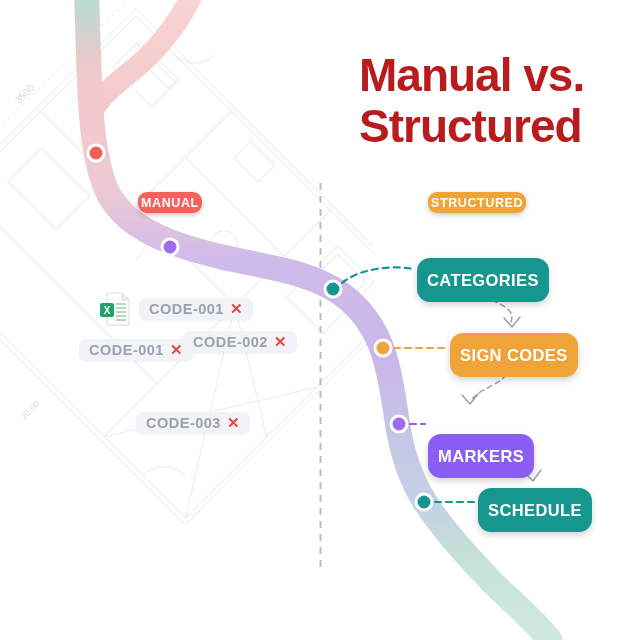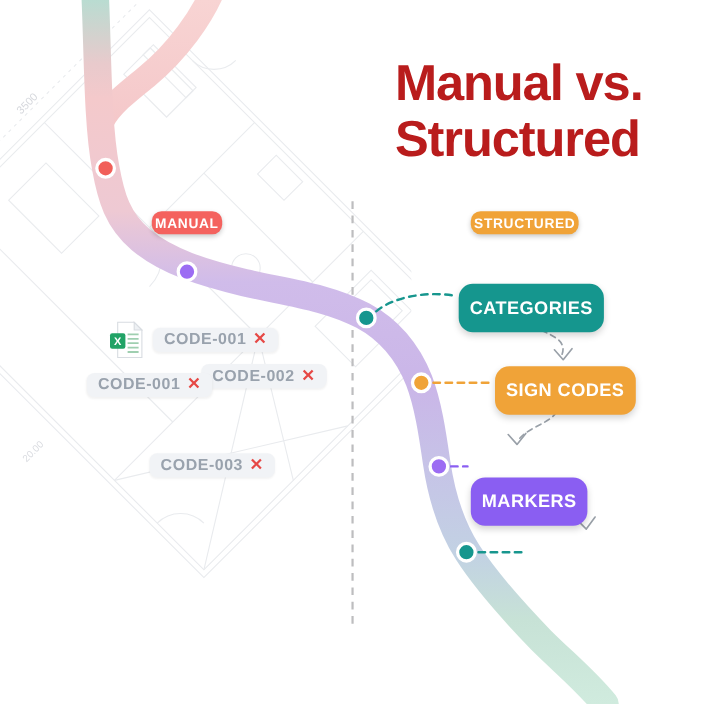--- a/index.html
+++ b/index.html
@@ -169,14 +169,15 @@
     <span class="x">✕</span>
   </div>
   <div class="chip" style="left:136px;top:368px;margin-top:44px;">
     <span>CODE-003</span>
     <span class="x">✕</span>
   </div>
 
   <div class="badge badge-lg bg-teal" style="left:417px;top:258px;">CATEGORIES</div>
   <div class="badge badge-lg bg-orange" style="left:450px;top:333px;">SIGN CODES</div>
   <div class="badge badge-lg bg-purple" style="left:428px;top:410px;">MARKERS</div>
+  <div class="badge badge-lg bg-teal" style="left:478px;top:488px;">SCHEDULE</div>
 
 </div>
 
 </body></html>

